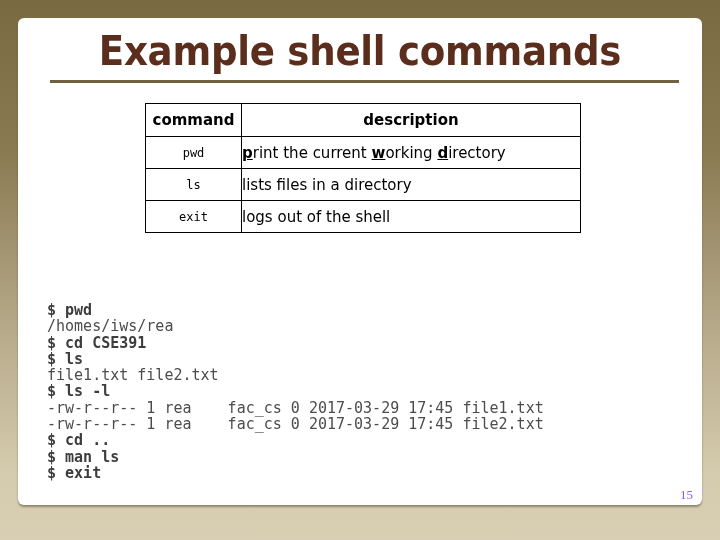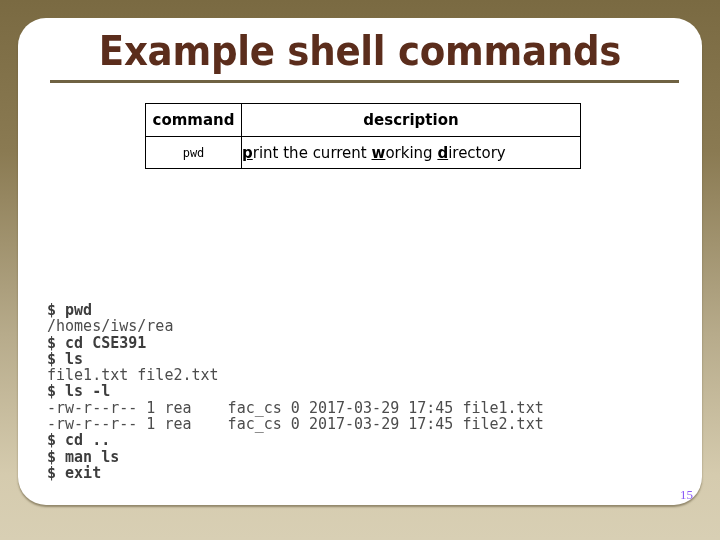--- a/index.html
+++ b/index.html
@@ -14,21 +14,21 @@
     background: linear-gradient(to bottom, #7a6a42 0%, #8a7a52 28%, #b7ab8b 62%, #d5cbae 88%, #d8cfb4 100%);
   }
 
   .slide-frame {
     position: absolute;
     left: 18px;
     top: 18px;
     width: 684px;
     height: 487px;
     background: #ffffff;
-    border-radius: 28px;
+    border-radius: 6px;
     box-shadow: 0 2px 2px rgba(90,78,50,0.55);
   }
 
   
   .title {
     position: absolute;
     left: 0;
     top: 10px;
     width: 684px;
     text-align: center;
@@ -136,19 +136,27 @@
       <tr class="outer-top">
         <th class="hdr">command</th>
         <th class="hdr">description</th>
       </tr>
     </thead>
     <tbody>
         <tr>
           <td class="cell-cmd">pwd</td>
           <td class="cell-desc"><u>p</u>rint the current <u>w</u>orking <u>d</u>irectory</td>
         </tr>
+        <tr>
+          <td class="cell-cmd">ls</td>
+          <td class="cell-desc">lists files in a directory</td>
+        </tr>
+        <tr>
+          <td class="cell-cmd">exit</td>
+          <td class="cell-desc">logs out of the shell</td>
+        </tr>
       </tbody>
   </table>
 
   <div class="terminal"><div class="cmdline">$ pwd</div><div class="outline">/homes/iws/rea</div><div class="cmdline">$ cd CSE391</div><div class="cmdline">$ ls</div><div class="outline">file1.txt file2.txt</div><div class="cmdline">$ ls -l</div><div class="outline">-rw-r--r-- 1 rea    fac_cs 0 2017-03-29 17:45 file1.txt</div><div class="outline">-rw-r--r-- 1 rea    fac_cs 0 2017-03-29 17:45 file2.txt</div><div class="cmdline">$ cd ..</div><div class="cmdline">$ man ls</div><div class="cmdline">$ exit</div></div>
 
   <div class="page-num">15</div>
 </div>
 
 </body></html>

